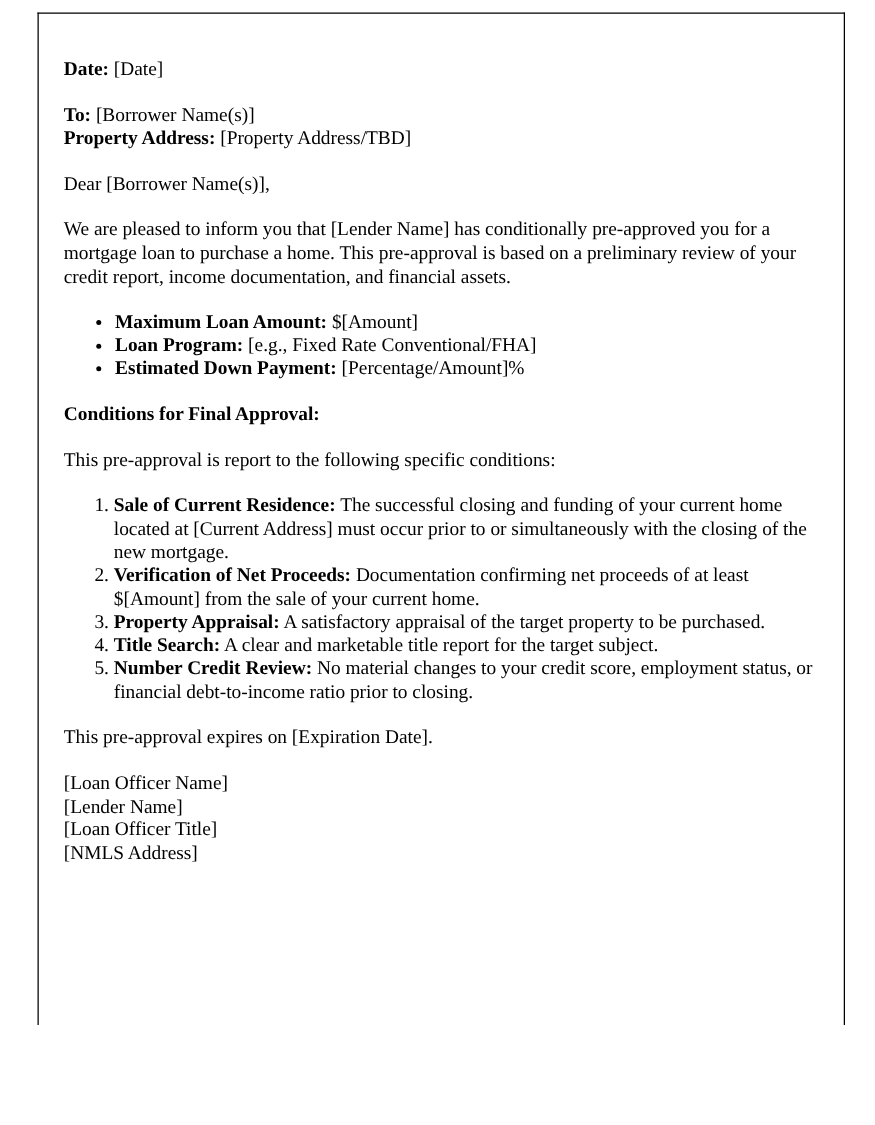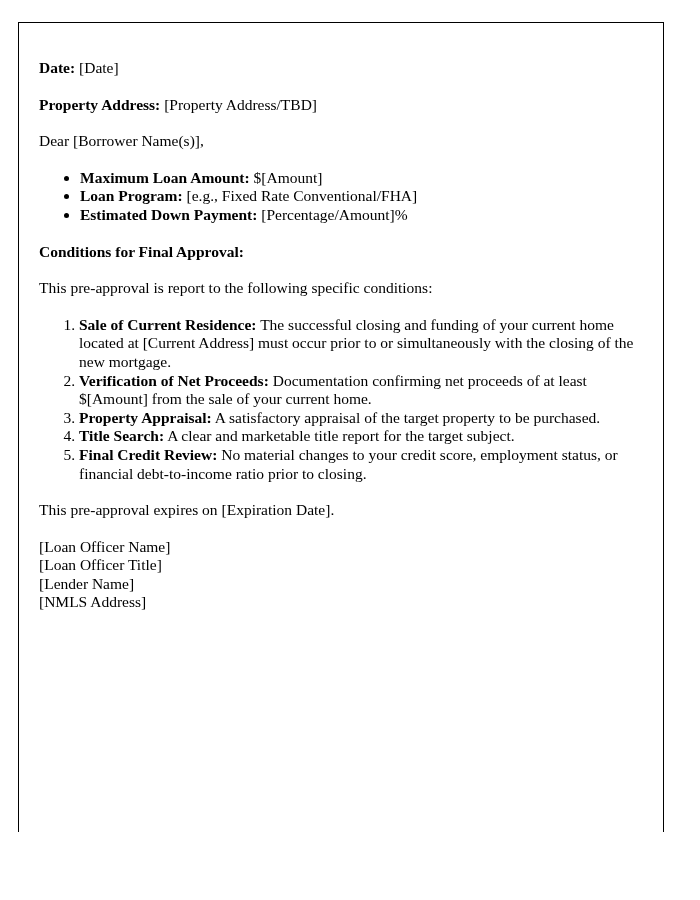--- a/index.html
+++ b/index.html
@@ -12,30 +12,29 @@
     height: 900px;
     overflow: hidden;
     font-family: "Liberation Serif", serif;
     font-size: 15.5px;
     line-height: 18.6px;
     color: #000000;
   }
   .page {
     box-sizing: border-box;
     position: absolute;
-    left: 18px;
+    left: 30px;
     top: 10px;
     width: 646px;
     height: 810px;
     border-top: 1px solid #000;
     border-left: 1px solid #000;
     border-right: 1px solid #000;
     padding: 36px 22px 20px 20px;
     background: #ffffff;
-    margin-top: 12px;
   }
   .para { margin: 0 0 18px 0; }
   .line { margin: 0; }
   .b { font-weight: bold; }
   ul.terms-list {
     margin: 0 0 18px 0;
     padding: 0 0 0 41px;
     list-style-type: disc;
   }
   ol.conditions-list {
@@ -46,49 +45,51 @@
   li { margin: 0; }
 </style>
 </head>
 <body>
 
 <div class="page">
 
   <p class="para"><span class="b">Date:</span> <span>[Date]</span></p>
 
   <div class="para">
+    <div class="line"><span class="b">To:</span> <span>[Borrower Name(s)]</span></div>
     <div class="line"><span class="b">Property Address:</span> <span>[Property Address/TBD]</span></div>
   </div>
 
   <p class="para">Dear [Borrower Name(s)],</p>
 
+  <p class="para">We are pleased to inform you that [Lender Name] has conditionally pre-approved you for a mortgage loan to purchase a home. This pre-approval is based on a preliminary review of your credit report, income documentation, and financial assets.</p>
 
 
   <ul class="terms-list">
     <li><span class="b">Maximum Loan Amount:</span> <span>$[Amount]</span></li>
     <li><span class="b">Loan Program:</span> <span>[e.g., Fixed Rate Conventional/FHA]</span></li>
     <li><span class="b">Estimated Down Payment:</span> <span>[Percentage/Amount]%</span></li>
   </ul>
 
   <p class="para b">Conditions for Final Approval:</p>
 
   <p class="para">This pre-approval is report to the following specific conditions:</p>
 
   <ol class="conditions-list">
     <li><span class="b">Sale of Current Residence:</span> <span>The successful closing and funding of your current home located at [Current Address] must occur prior to or simultaneously with the closing of the new mortgage.</span></li>
     <li><span class="b">Verification of Net Proceeds:</span> <span>Documentation confirming net proceeds of at least $[Amount] from the sale of your current home.</span></li>
     <li><span class="b">Property Appraisal:</span> <span>A satisfactory appraisal of the target property to be purchased.</span></li>
     <li><span class="b">Title Search:</span> <span>A clear and marketable title report for the target subject.</span></li>
-    <li><span class="b">Final Credit Review:</span> <span>No material changes to your credit score, employment status, or financial debt-to-income ratio prior to closing.</span></li>
+    <li><span class="b">Number Credit Review:</span> <span>No material changes to your credit score, employment status, or financial debt-to-income ratio prior to closing.</span></li>
   </ol>
 
 
   <p class="para">This pre-approval expires on [Expiration Date].</p>
 
 
   <div>
     <div class="line">[Loan Officer Name]</div>
+    <div class="line">[Lender Name]</div>
     <div class="line">[Loan Officer Title]</div>
-    <div class="line">[Lender Name]</div>
     <div class="line">[NMLS Address]</div>
   </div>
 
 </div>
 
 </body></html>

